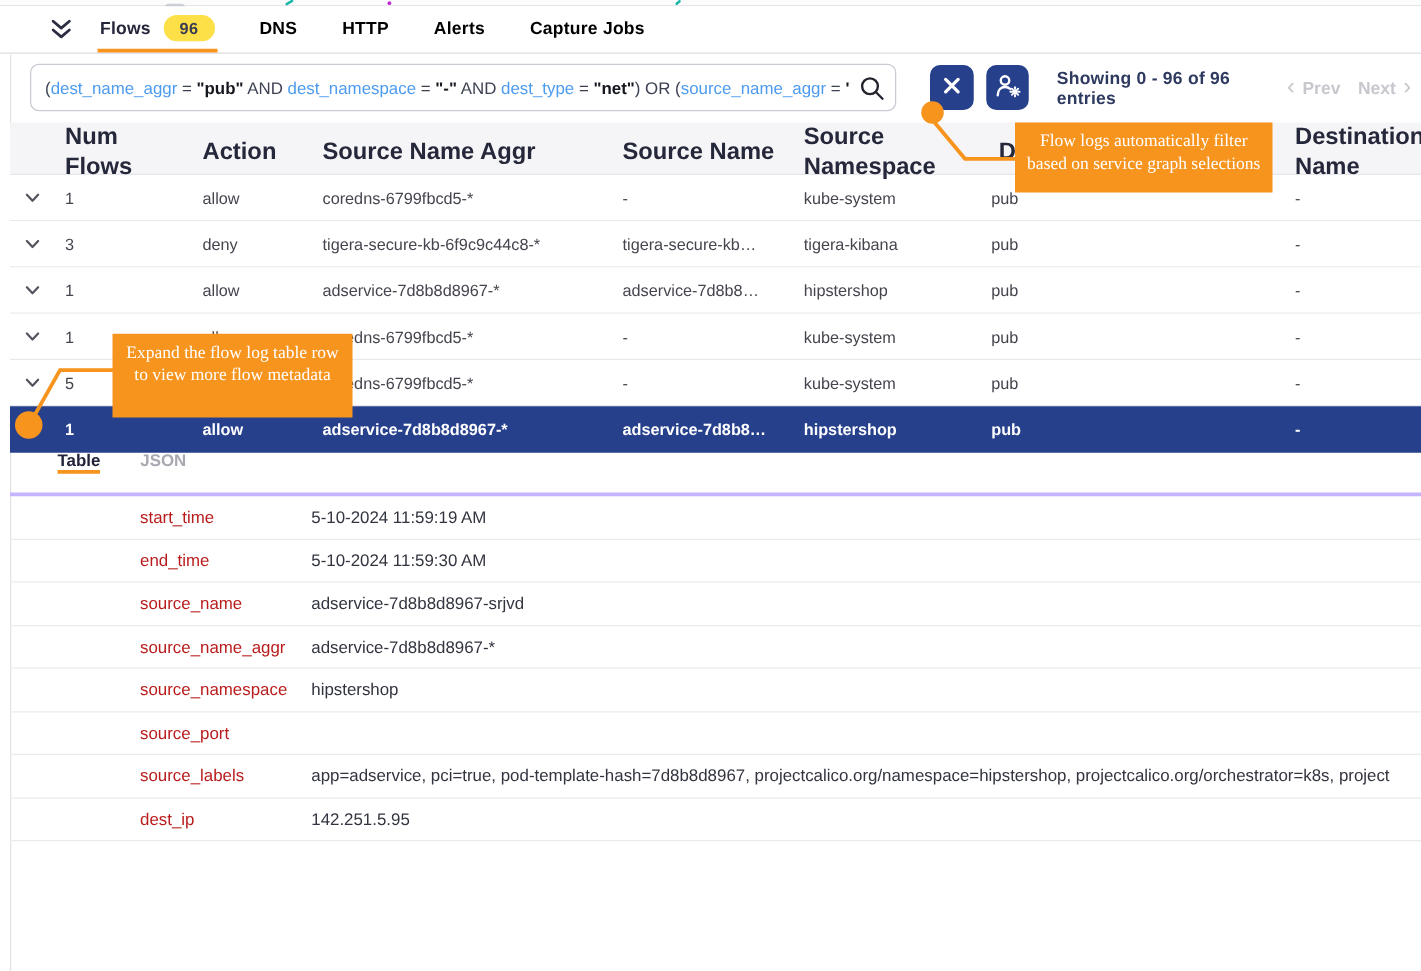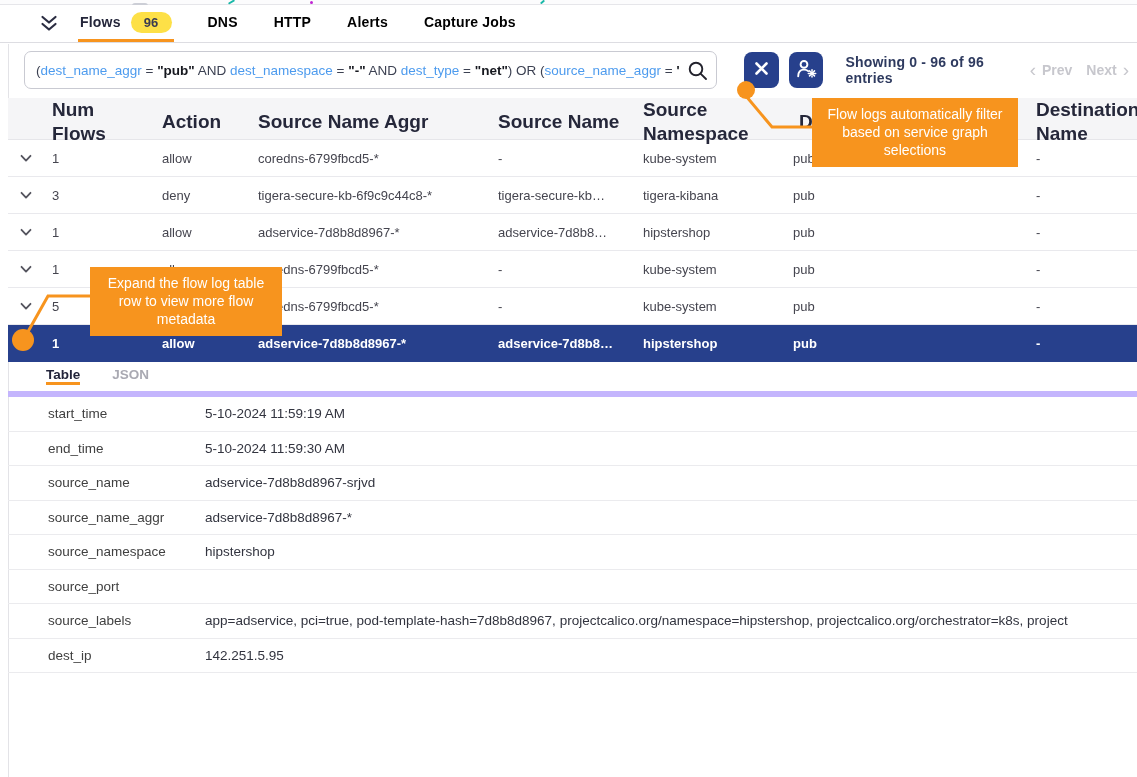--- a/index.html
+++ b/index.html
@@ -48,32 +48,32 @@
   .wrap-84 { display:block; width:84px; }
   .wrap-94 { display:block; width:94px; }
   .frow { height:37px; background:#fff; border-bottom:1px solid #e9e9ed; font-size:13px; color:#45454f; cursor:pointer; }
   .frow > div { padding-left:8px; white-space:nowrap; overflow:hidden; }
   .frow .expander { padding-left:0; display:flex; justify-content:center; color:#55555f; }
   .frow.selected { background:#27408c; color:#fff; font-weight:bold; border-bottom-color:#27408c; }
   .frow.selected .expander { color:#fff; }
 
   
   .detail { position:absolute; left:8px; top:361px; width:1129px; z-index:1; }
-  .dtabs { height:36px; display:flex; align-items:center; padding-left:38px; gap:32px; border-bottom:6px solid #c4b5fd; }
+  .dtabs { height:36px; display:flex; align-items:flex-start; padding-left:38px; gap:32px; border-bottom:3px solid #c4b5fd; }
   .dtab { font-size:13.5px; font-weight:bold; color:#a9a9b2; display:flex; align-items:center; border-bottom:3px solid transparent; cursor:pointer; }
   .dtab.active { color:#22243a; border-bottom-color:#F7941E; }
   .drow { display:flex; align-items:center; height:34.5px; border-bottom:1px solid #ebebee; }
-  .dkey { flex:0 0 197px; padding-left:40px; font-size:13.5px; color:#404040; }
+  .dkey { flex:0 0 197px; padding-left:60px; font-size:13.5px; color:#b91c1c;margin-left:44px; }
   .dval { flex:1; font-size:13.5px; color:#32343f; white-space:nowrap; overflow:hidden; }
 
   
   .left-edge { position:absolute; left:8px; top:44px; width:1px; height:733px; background:#e3e3e7; z-index:0; }
 
   
-  .callout { position:absolute; background:#F7941E; color:#fff; font-size:14px; line-height:1.3; text-align:center; padding:7px 9px; z-index:7; }
+  .callout { position:absolute; background:#F7941E; color:#fff; font-size:14px; line-height:1.3; text-align:center; padding:7px 9px; z-index:7;font-family:Liberation Serif, serif; }
   .callout-1 { left:812px; top:98px; width:206px; min-height:56px; }
   .callout-2 { left:90px; top:267px; width:192px; min-height:67px; }
   .connector-layer { position:absolute; left:0; top:0; width:1137px; height:777px; z-index:6; pointer-events:none; }
 </style>
 </head>
 <body>
 
 <div class="left-edge"></div>
 
 <div class="top-strip">

